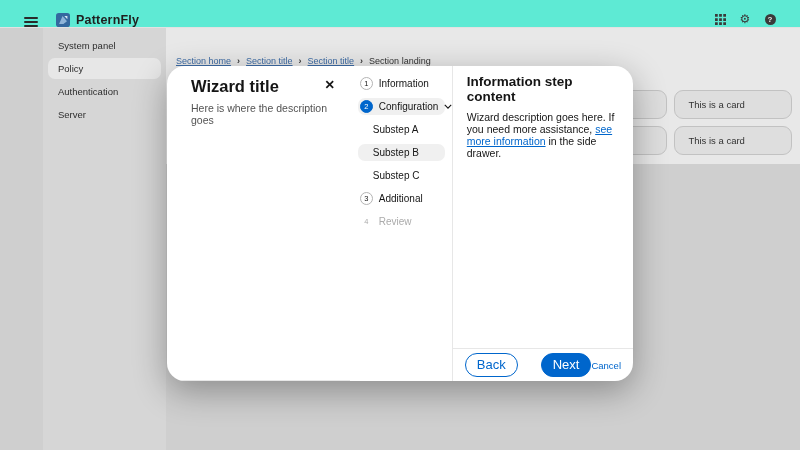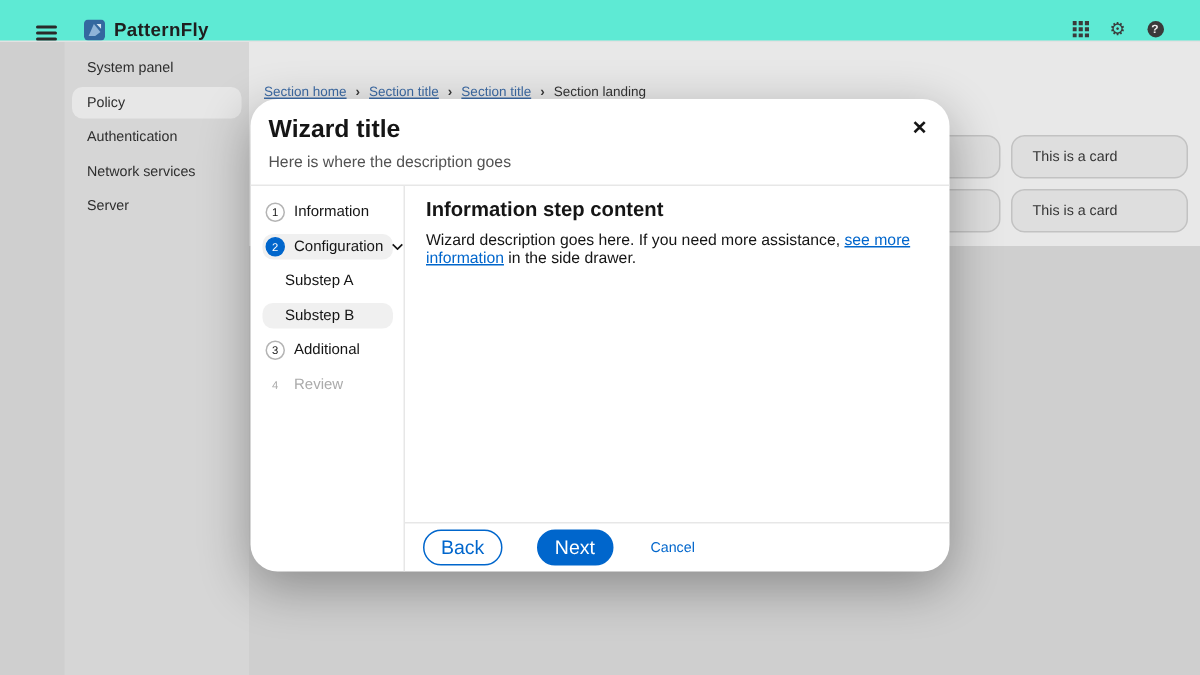--- a/index.html
+++ b/index.html
@@ -41,21 +41,21 @@
   .card-grid { margin-top: 8px; display: grid; grid-template-columns: repeat(5, 1fr);
     gap: 7px; }
   .card { height: 29px; background: #dedede; border: 1px solid #c2c2c2; border-radius: 9px;
     display: flex; align-items: center; padding: 0 13px; font-size: 9.5px; color: #333;
     white-space: nowrap; overflow: hidden; }
 
   
   .modal {
     position: absolute; left: 167px; top: 66px; width: 466px; height: 315px;
     background: #ffffff; border-radius: 18px; box-shadow: 0 10px 34px rgba(0,0,0,.33);
-    display: flex; flex-direction: column; overflow: hidden; z-index: 5;
+    display: flex; overflow: hidden; z-index: 5; padding-left: 12px;
   }
   .modal-header { position: relative; padding: 11px 16px 9px 12px; border-bottom: 1px solid #e7e7e7; }
   .modal-title { font-size: 16.5px; font-weight: bold; color: #151515; }
   .modal-desc { font-size: 10.5px; color: #525252; margin-top: 6px; }
   .modal-close { position: absolute; top: 9px; right: 11px; width: 18px; height: 18px;
     border: none; background: none; font-size: 12.5px; font-weight: bold; color: #151515;
     cursor: pointer; display: flex; align-items: center; justify-content: center; }
 
   .modal-body { flex: 1; display: flex; min-height: 0; }
   .wizard-nav { width: 103px; border-right: 1px solid #e7e7e7; padding: 9px 7px 0 8px; flex-shrink: 0; }
@@ -79,21 +79,21 @@
   .step-body { font-size: 10.5px; color: #151515; margin-top: 7px; }
   .inline-link { color: var(--accent, #0066cc); text-decoration: underline; cursor: pointer; }
 
   .wizard-footer { border-top: 1px solid #e7e7e7; padding: 8px 12px; display: flex;
     align-items: center; height: 33px; }
   .btn { font-family: inherit; font-size: 13px; border-radius: 999px; padding: 4px 11px;
     cursor: pointer; line-height: 1.1; }
   .btn-secondary { background: #fff; border: 1px solid var(--accent, #0066cc); color: var(--accent, #0066cc); }
   .btn-primary { background: var(--accent, #0066cc); border: 1px solid var(--accent, #0066cc);
     color: #fff; margin-left: 23px; }
-  .btn-link { background: none; border: none; color: var(--accent, #0066cc); margin-left: 25px;
+  .btn-link { background: none; border: none; color: var(--accent, #0066cc); 
     font-size: 9.5px; cursor: pointer; }
 </style>
 </head>
 <body>
 
 <div class="page">
 
   <div class="masthead">
     <div class="burger">
         <span></span>
@@ -121,21 +121,20 @@
           <span class="help-circle">?</span>
         </span>
     </div>
   </div>
 
   <div class="body-wrap">
     <div class="sidebar">
       <div class="nav-item">System panel</div>
       <div class="nav-item selected">Policy</div>
       <div class="nav-item">Authentication</div>
-      <div class="nav-item">Network services</div>
       <div class="nav-item">Server</div>
     </div>
 
     <div class="content">
       <div class="section-light">
         <div class="breadcrumb">
           <span class="crumb-link">Section home</span>
           <span class="crumb-sep">›</span>
           <span class="crumb-link">Section title</span>
           <span class="crumb-sep">›</span>
@@ -178,20 +177,21 @@
         <span class="step-circle">2</span>
         <span>Configuration</span>
         <span class="chevron">
           <svg width="8" height="5" viewBox="0 0 10 6">
               <path d="M1 1l4 4 4-4" stroke="#151515" stroke-width="1.4" fill="none"></path>
             </svg>
         </span>
       </div>
       <div class="substep">Substep A</div>
       <div class="substep current">Substep B</div>
+      <div class="substep">Substep C</div>
       <div class="step">
         <span class="step-circle">3</span>
         <span>Additional</span>
       </div>
       <div class="step disabled">
         <span class="step-circle">4</span>
         <span>Review</span>
       </div>
     </div>
 

